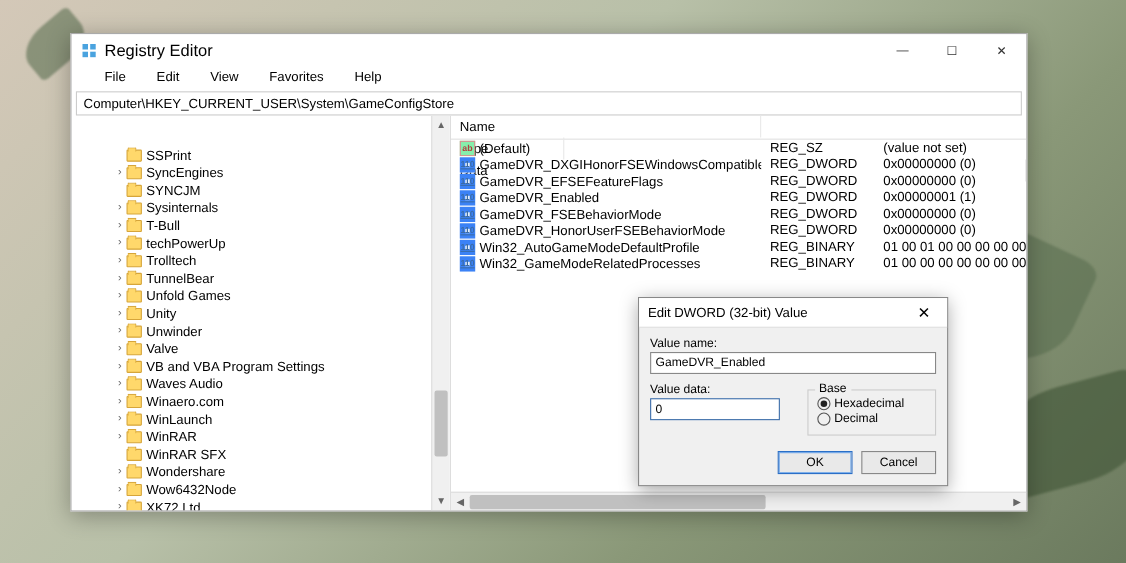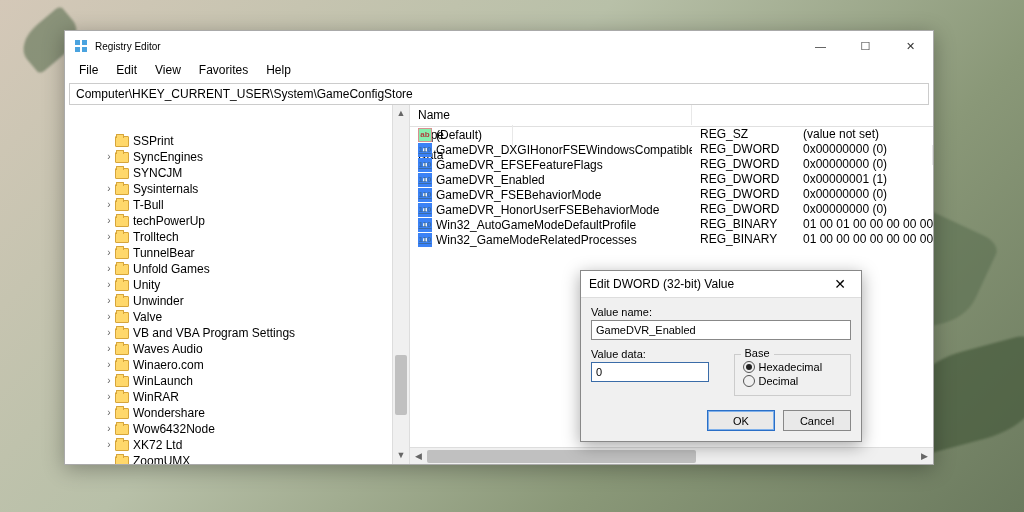--- a/index.html
+++ b/index.html
@@ -27,25 +27,25 @@
     border: 1px solid #aaa;
     box-shadow: 0 4px 20px rgba(0,0,0,0.3);
     display: flex; flex-direction: column;
   }
   .titlebar {
     height: 30px;
     display: flex; align-items: center;
     padding: 0 0 0 8px;
   }
   .titlebar .icon { width: 16px; height: 16px; margin-right: 6px; display:inline-flex; align-items:center; justify-content:center;}
-  .title { flex: 1; font-size: 10px; }
+  .title { flex: 1; font-size: 15px; }
   .winbtns { display: flex; }
   .winbtn { width: 45px; height: 28px; display: flex; align-items: center; justify-content: center; color:#333; font-size: 11px; }
 
-  .menubar { height: 20px; padding: 0 6px; display: flex; gap: 2px; font-size: 12px; }
+  .menubar { height: 20px; padding: 0 22px; display: flex; gap: 12px; font-size: 12px; }
   .menuitem { padding: 2px 8px; }
 
   .addressbar {
     height: 22px; border: 1px solid #ccc; margin: 2px 4px 0 4px;
     padding: 2px 6px; font-size: 12px; background: #fff;
     display:flex; align-items:center;
   }
 
   .panes { flex: 1; display: flex; overflow: hidden; }
   .tree {
@@ -270,20 +270,27 @@
           </li>
           <li>
             <div class="row">
               <span class="expander">›</span>
               <span class="folder-icon"></span>
               <span>WinRAR</span>
             </div>
           </li>
           <li>
             <div class="row">
+              <span class="expander"></span>
+              <span class="folder-icon"></span>
+              <span>WinRAR SFX</span>
+            </div>
+          </li>
+          <li>
+            <div class="row">
               <span class="expander">›</span>
               <span class="folder-icon"></span>
               <span>Wondershare</span>
             </div>
           </li>
           <li>
             <div class="row">
               <span class="expander">›</span>
               <span class="folder-icon"></span>
               <span>Wow6432Node</span>

